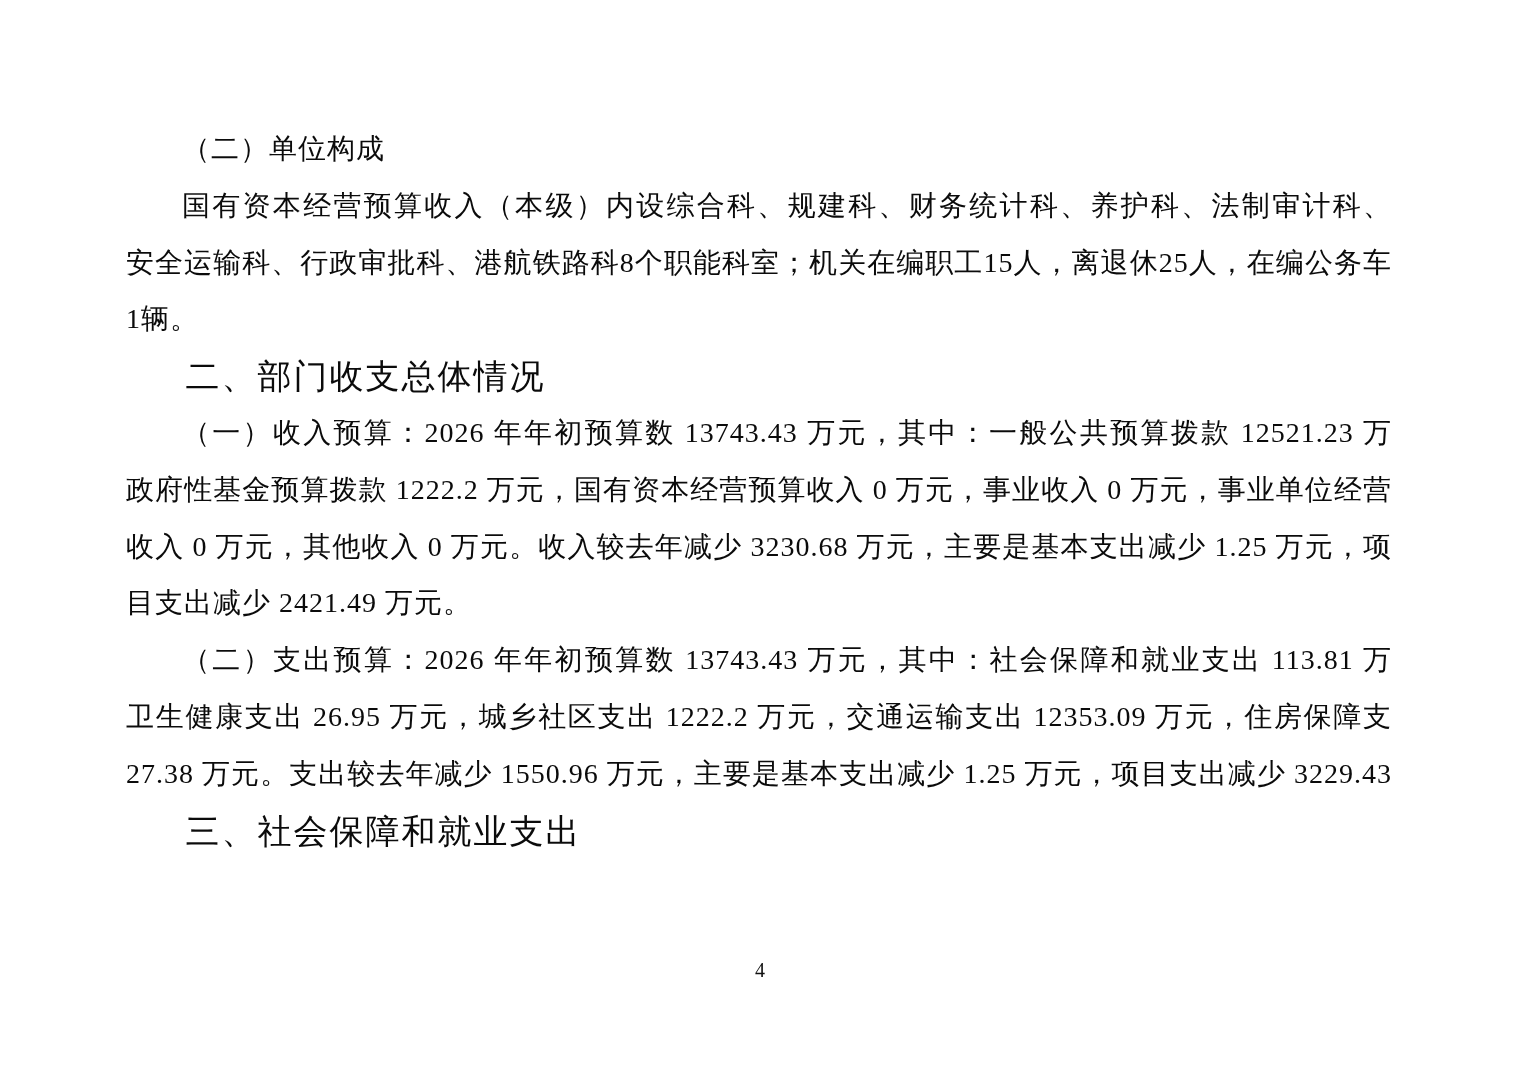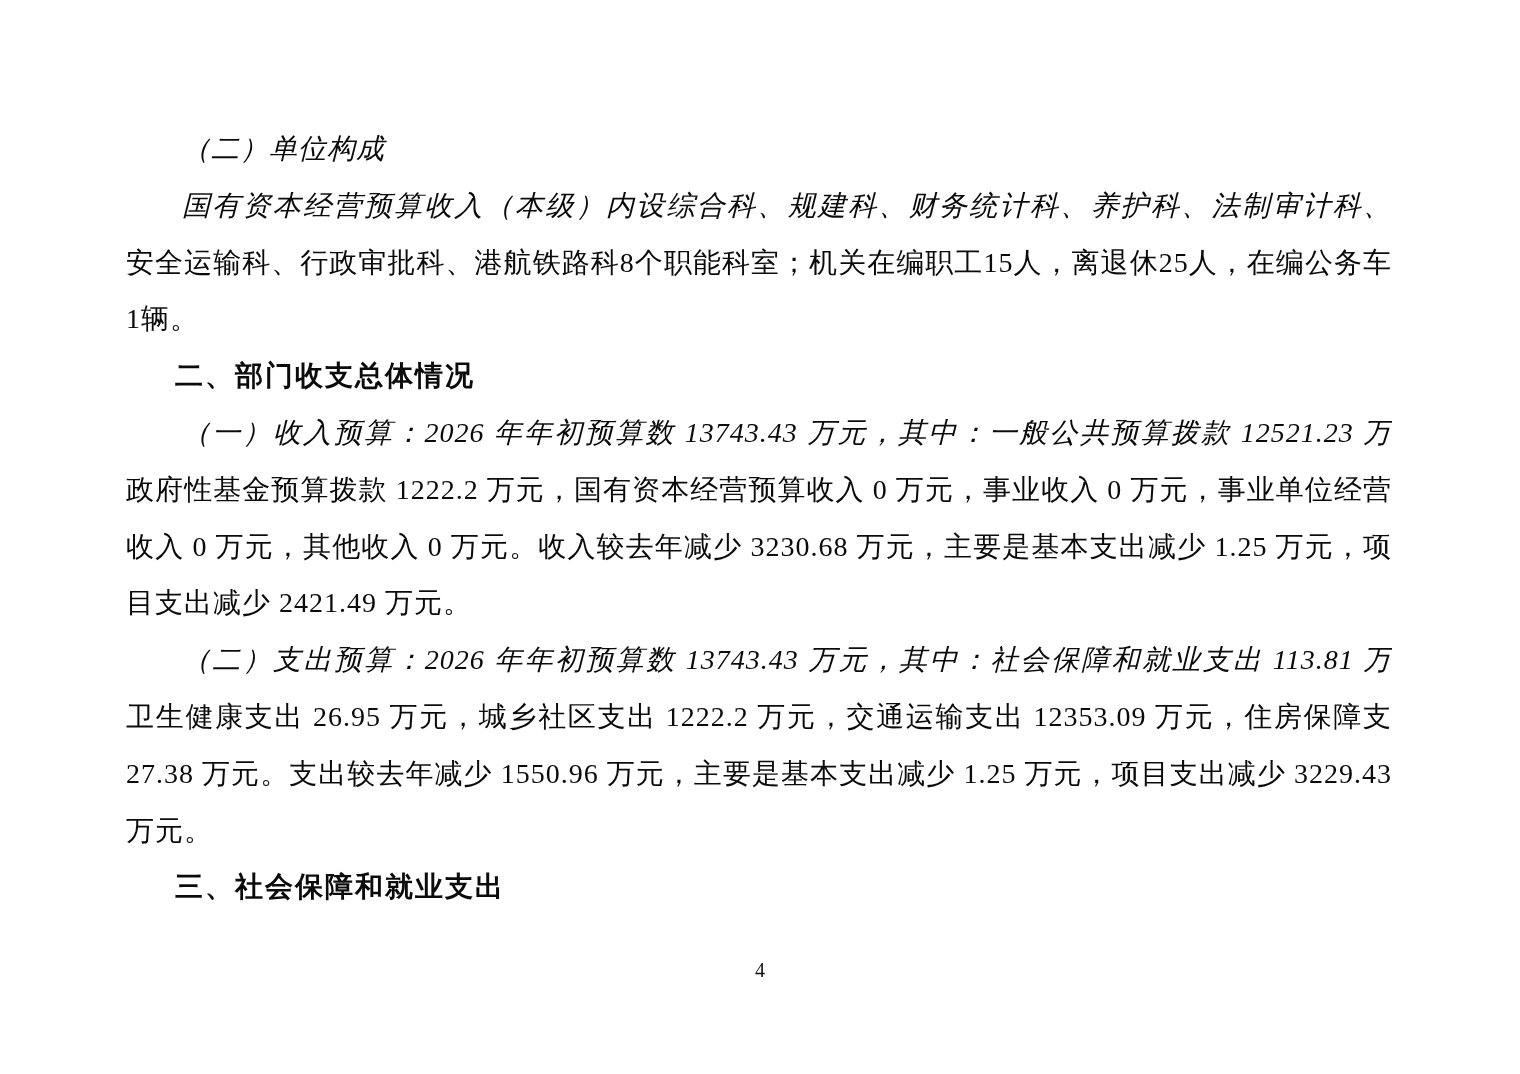--- a/index.html
+++ b/index.html
@@ -31,26 +31,25 @@
     overflow: visible;
   }
   .line.justify {
     white-space: normal;
     text-align: justify;
     text-align-last: justify;
     overflow: hidden;
   }
   .line.indent {
     text-indent: 2em;
-    font-style: italic;
   }
   .line.heading {
     font-family: "Liberation Sans", "DejaVu Sans", sans-serif;
-    font-weight: 700;
-    font-size: 28px;
+    font-weight: 400;
+    font-size: 34px;
     letter-spacing: 2px;
     text-indent: 1.75em;
   }
   .footer {
     position: absolute;
     left: 0;
     top: 955px;
     width: 1520px;
     text-align: center;
     font-size: 20px;
@@ -72,19 +71,18 @@
   <div class="line heading">二、部门收支总体情况</div>
 
   <div class="line indent justify">（一）收入预算：2026 年年初预算数 13743.43 万元，其中：一般公共预算拨款 12521.23 万元，</div>
   <div class="line justify">政府性基金预算拨款 1222.2 万元，国有资本经营预算收入 0 万元，事业收入 0 万元，事业单位经营</div>
   <div class="line justify">收入 0 万元，其他收入 0 万元。收入较去年减少 3230.68 万元，主要是基本支出减少 1.25 万元，项</div>
   <div class="line">目支出减少 2421.49 万元。</div>
 
   <div class="line indent justify">（二）支出预算：2026 年年初预算数 13743.43 万元，其中：社会保障和就业支出 113.81 万元，</div>
   <div class="line justify">卫生健康支出 26.95 万元，城乡社区支出 1222.2 万元，交通运输支出 12353.09 万元，住房保障支出</div>
   <div class="line justify">27.38 万元。支出较去年减少 1550.96 万元，主要是基本支出减少 1.25 万元，项目支出减少 3229.43</div>
-  <div class="line">万元。</div>
 
   <div class="line heading">三、社会保障和就业支出</div>
 
   <div class="footer">4</div>
 
 </div>
 
 </body></html>

